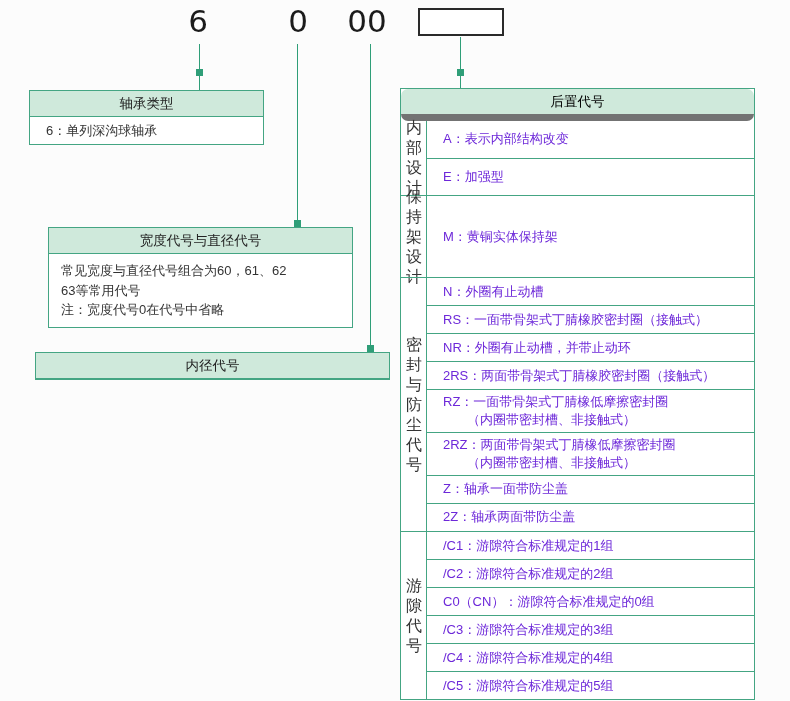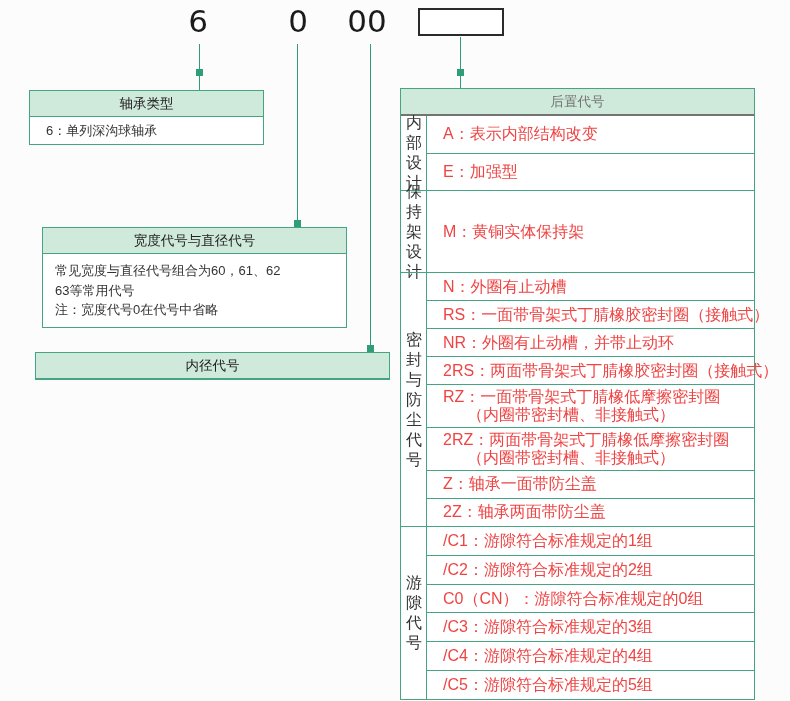--- a/index.html
+++ b/index.html
@@ -27,58 +27,58 @@
   .l3{left:370px;top:44px;height:308px;}
   .l4{left:460px;top:37px;height:51px;}
   .cdot{position:absolute;width:7px;height:7px;background:#2f9e78;z-index:3;}
   .dot1{left:196px;top:69px;}
   .dot2{left:294px;top:220px;}
   .dot3{left:367px;top:345px;}
   .dot4{left:457px;top:69px;}
   
   .infobox{position:absolute;border:1px solid #44a583;background:#ffffff;box-sizing:border-box;}
   .b1{left:29px;top:90px;width:235px;}
-  .b2{left:42px;top:227px;width:305px;}
+  .b2{left:48px;top:227px;width:305px;}
   .b3{left:35px;top:352px;width:355px;}
   .infobox-header{
     height:25px;line-height:25px;background:#cfe9db;border-bottom:1px solid #44a583;
     text-align:center;font-size:13.5px;color:#222;
   }
   .infobox-body{padding:7px 12px;font-size:13px;line-height:19.5px;color:#333;}
   .b1 .infobox-body{padding:2px 16px;line-height:23px;}
   .body-line{white-space:pre-wrap;}
   
   .suffix-table{
     position:absolute;left:400px;top:88px;width:355px;height:612px;
     border:1px solid #44a583;background:#ffffff;box-sizing:border-box;
     display:flex;flex-direction:column;
   }
   .table-header{
     flex:none;height:25px;line-height:25px;background:#cfe9db;
-    border-bottom:2px solid #737373;text-align:center;font-size:13.5px;color:#737373;
+    border-bottom:7px solid #737373;text-align:center;font-size:13.5px;color:#000000;border-radius:7px;
   }
   .sections{flex:1;display:flex;flex-direction:column;min-height:0;}
   .section{display:flex;flex-direction:row;box-sizing:border-box;min-height:0;}
   .section + .section{border-top:1px solid #44a583;}
   .s0{height:74px;flex:none;}
   .s1{height:82px;flex:none;justify-content:center;}
   .s2{height:254px;flex:none;}
   .s3{flex:1;}
   .sec-label{
     flex:none;width:25px;border-right:1px solid #44a583;
     display:flex;align-items:center;justify-content:center;
   }
   .sec-label span{
     display:block;width:15px;font-size:16px;line-height:1.25;color:#333;
     word-break:break-all;text-align:center;
   }
   .rows{flex:1;display:flex;flex-direction:column;min-width:0;}
   .trow{
     flex:1 1 0;display:flex;flex-direction:column;justify-content:center;
-    padding-left:16px;font-size:16px;line-height:18px;color:#ef4444;box-sizing:border-box;
+    padding-left:16px;font-size:13px;line-height:18px;color:#6d28d9;box-sizing:border-box;
   }
   .trow + .trow{border-top:1px solid #44a583;}
   .tall{flex-grow:1.55;}
   .line{white-space:pre;}
   .indent{margin-left:24px;}
 </style>
 </head>
 <body>
 
 <div class="canvas">

